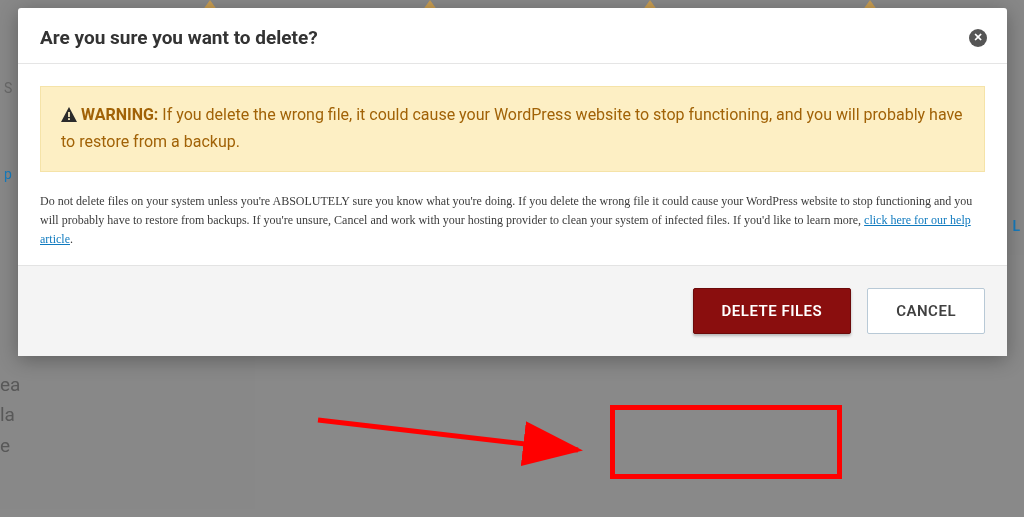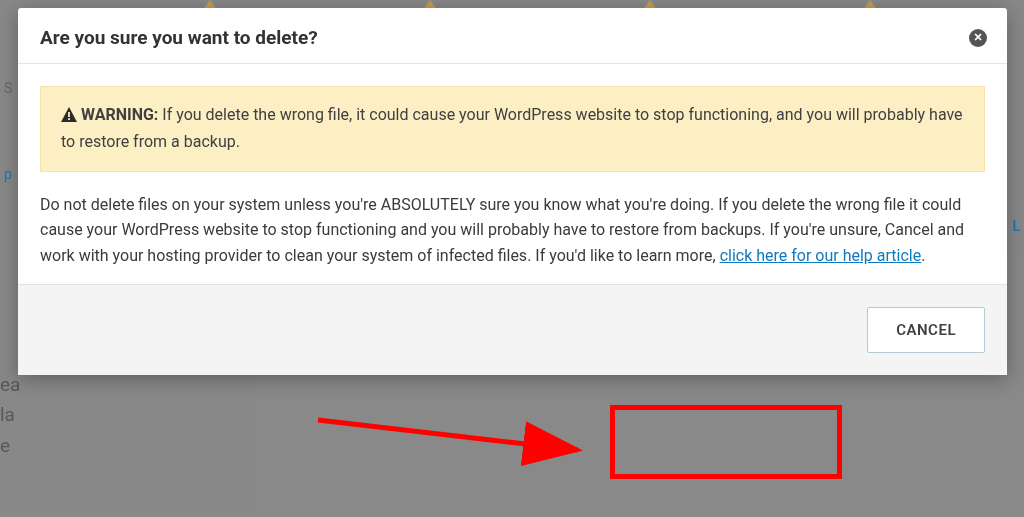--- a/index.html
+++ b/index.html
@@ -101,36 +101,37 @@
       border: none;
     }
     .modal-body {
       padding: 22px 22px 16px 22px;
     }
     .warning-box {
       background: #fdefc4;
       border: 1px solid #f5e3a8;
       padding: 16px 20px;
       margin-bottom: 20px;
-      color: #404040;
+      color: #a16207;
       font-size: 16px;
       line-height: 1.55;
     }
     .warning-box .warn-icon {
       display: inline-block;
       vertical-align: -2px;
       margin-right: 4px;
     }
     .warning-box strong {
       font-weight: 700;
     }
     .body-text {
       color: #3b3b3b;
-      font-size: 16px;
+      font-size: 12px;
       line-height: 1.6;
+      font-family: Liberation Serif, serif;
     }
     .help-link {
       color: #0f7abf;
       text-decoration: underline;
       cursor: pointer;
     }
     .modal-footer {
       background: #f4f4f4;
       border-top: 1px solid #e3e3e3;
       padding: 22px 22px;
@@ -206,20 +207,21 @@
           </svg>
       </span><strong>WARNING:</strong><span> If you delete the wrong file, it could cause your WordPress website to stop functioning, and you will probably have to restore from a backup.</span>
     </div>
 
     <p class="body-text">
       <span>Do not delete files on your system unless you're ABSOLUTELY sure you know what you're doing. If you delete the wrong file it could cause your WordPress website to stop functioning and you will probably have to restore from backups. If you're unsure, Cancel and work with your hosting provider to clean your system of infected files. If you'd like to learn more, </span><a class="help-link">click here for our help article</a><span>.</span>
     </p>
   </div>
 
   <div class="modal-footer">
+    <button class="btn btn-delete">DELETE FILES</button>
     <button class="btn btn-cancel">CANCEL</button>
   </div>
 </div>
 
 <div class="highlight-box" style="left:610px; top:405px; width:232px; height:74px;"></div>
 
 <svg class="arrow-svg" style="left:310px; top:408px;" width="300" height="70">
   <defs>
     <marker id="arrowhead" markerWidth="12" markerHeight="9" refX="11" refY="4.5" orient="auto">
       <polygon points="0 0, 12 4.5, 0 9" fill="#ff0000"></polygon>

